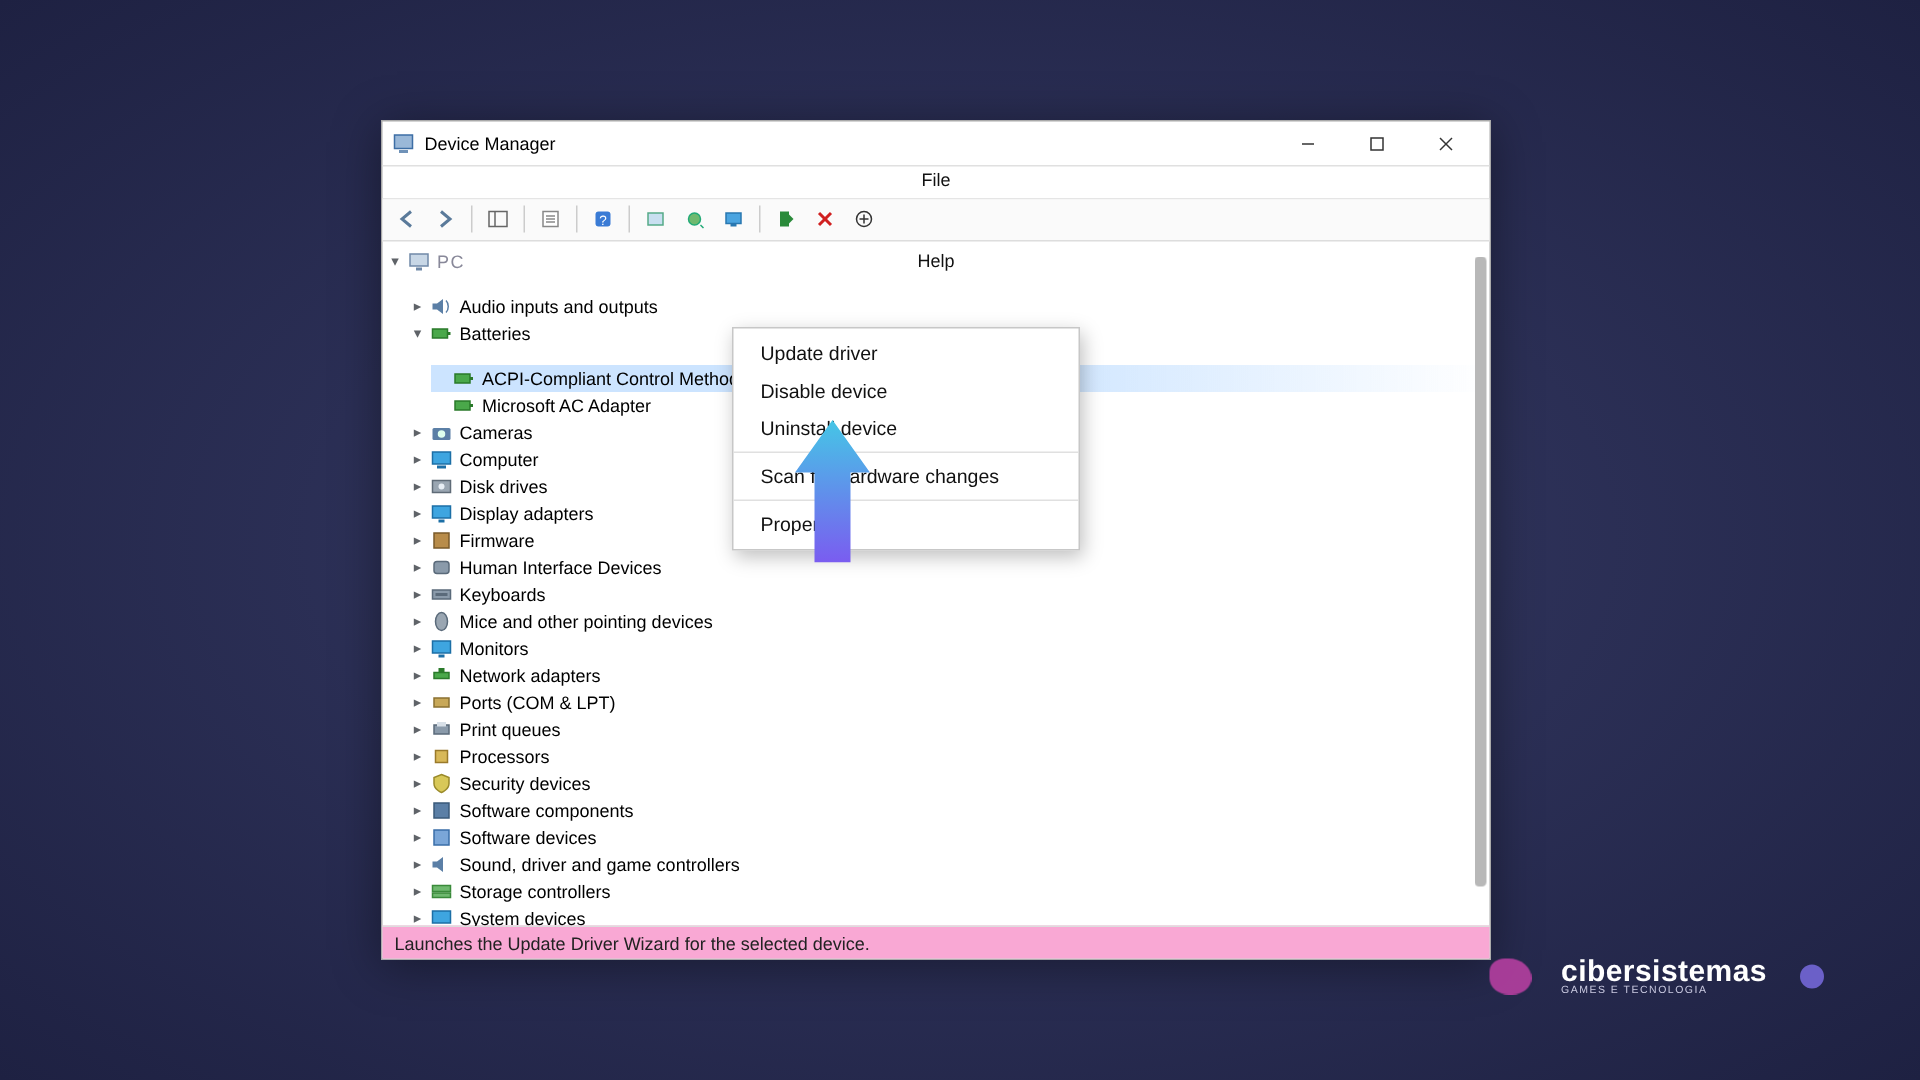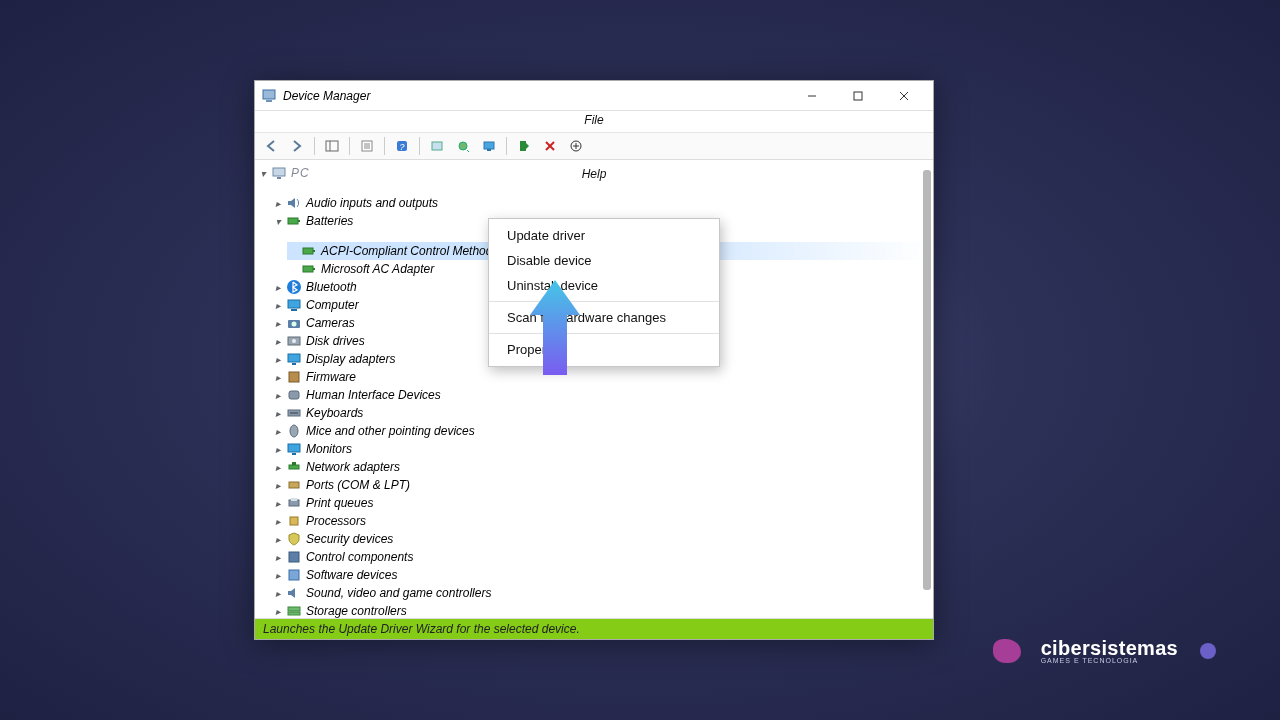--- a/index.html
+++ b/index.html
@@ -7,24 +7,24 @@
       width:1280px; height:720px;
       background: radial-gradient(ellipse at center, #4a4f7a 0%, #2d3158 40%, #1e2142 100%);
       font-family: "Segoe UI", Arial, sans-serif;
       font-size:12px;
       color:#000;
       position:relative;
       overflow:hidden;
     }
     .window {
       position:absolute; left:254px; top:80px;
-      width:680px; height:560px;
+      width:740px; height:560px;
       background:#fff; border:1px solid #aaa;
       box-shadow:0 4px 30px rgba(0,0,0,.4);
-      display:flex; flex-direction:column;font-style:italic;
+      display:flex; flex-direction:column;
     }
     .titlebar {
       height:30px; display:flex; align-items:center; padding:0 6px; border-bottom:1px solid #e0e0e0;
     }
     .titlebar .app-icon { width:16px; height:16px; margin-right:6px; }
     .titlebar .title { font-size:12px; color:#000; flex:0 0 auto; }
     .titlebar .spacer { flex:1 1 auto; }
     .titlebar .win-btn { width:46px; height:30px; display:flex; align-items:center; justify-content:center; color:#333; }
     .menubar { height:22px; display:flex; align-items:center; padding:0 6px; border-bottom:1px solid #e5e5e5; font-size:12px;flex-direction:column; }
     .menubar .menu-item { padding:2px 8px; color:#111; }
@@ -48,21 +48,21 @@
     .children { padding-left:15px;margin-top:12px; }
     .ctx-menu {
       position:absolute; left:488px; top:218px;
       width:232px; background:#fff;
       border:1px solid #c7c7c7;
       box-shadow:2px 4px 12px rgba(0,0,0,.25);
       padding:4px 0; font-size:13px; z-index:10;
     }
     .ctx-item { padding:5px 18px; color:#111; }
     .ctx-sep { height:1px; background:#e0e0e0; margin:3px 0; }
-    .statusbar { height:22px; border-top:1px solid #ddd; display:flex; align-items:center; padding:0 8px; font-size:12px; color:#222; background:#84cc16; }
+    .statusbar { height:22px; border-top:1px solid #ddd; display:flex; align-items:center; padding:0 8px; font-size:12px; color:#222; background:#f9a8d4; }
 
     
     .big-arrow {
       position:absolute; left:530px; top:280px; width:50px; height:95px; z-index:20;
     }
     .big-arrow svg { width:100%; height:100%; }
 
     
     .brand-logo { position:absolute; right:64px; bottom:56px; display:flex; align-items:center; gap:20px; }
     .brand-blob1 { width:28px; height:24px; background:#b53fa0; border-radius:40% 60% 50% 50%; opacity:.9;}
@@ -235,50 +235,40 @@
                     <rect x="12" y="7" width="2" height="2" fill="#2a7a2a"></rect>
                   </svg>
                 </span>
                 <span>Microsoft AC Adapter</span>
               </div>
             </div>
             <div class="row" style="padding-left: 0px;">
               <span class="twisty collapsed"></span>
               <span class="dev-icon">
                 <svg width="16" height="16">
-                  <circle cx="8" cy="8" r="7" fill="#1e7ddb"></circle>
-                  <path d="M7 3l4 3-4 2 4 3-4 2V3" fill="none" stroke="#fff" stroke-width="1.2"></path>
-                </svg>
-              </span>
-              <span>Bluetooth</span>
+                  <rect x="2" y="5" width="12" height="8" rx="1" fill="#5b7fa6"></rect>
+                  <circle cx="8" cy="9" r="2.5" fill="#dfe"></circle>
+                </svg>
+              </span>
+              <span>Cameras</span>
             </div>
             <div class="row" style="padding-left: 0px;">
               <span class="twisty collapsed"></span>
               <span class="dev-icon">
                 <svg width="16" height="16">
                   <rect x="2" y="3" width="12" height="8" fill="#3ea5e0" stroke="#1c6fa6"></rect>
                   <rect x="5" y="12" width="6" height="2" fill="#1c6fa6"></rect>
                 </svg>
               </span>
               <span>Computer</span>
             </div>
             <div class="row" style="padding-left: 0px;">
               <span class="twisty collapsed"></span>
               <span class="dev-icon">
                 <svg width="16" height="16">
-                  <rect x="2" y="5" width="12" height="8" rx="1" fill="#5b7fa6"></rect>
-                  <circle cx="8" cy="9" r="2.5" fill="#dfe"></circle>
-                </svg>
-              </span>
-              <span>Cameras</span>
-            </div>
-            <div class="row" style="padding-left: 0px;">
-              <span class="twisty collapsed"></span>
-              <span class="dev-icon">
-                <svg width="16" height="16">
                   <rect x="2" y="4" width="12" height="8" fill="#9aa6b2" stroke="#5f6b77"></rect>
                   <circle cx="8" cy="8" r="2" fill="#e8eef5"></circle>
                 </svg>
               </span>
               <span>Disk drives</span>
             </div>
             <div class="row" style="padding-left: 0px;">
               <span class="twisty collapsed"></span>
               <span class="dev-icon">
                 <svg width="16" height="16">
@@ -382,39 +372,39 @@
               </span>
               <span>Security devices</span>
             </div>
             <div class="row" style="padding-left: 0px;">
               <span class="twisty collapsed"></span>
               <span class="dev-icon">
                 <svg width="16" height="16">
                   <rect x="3" y="3" width="10" height="10" fill="#5b7fa6" stroke="#3a5a7a"></rect>
                 </svg>
               </span>
-              <span>Control components</span>
+              <span>Software components</span>
             </div>
             <div class="row" style="padding-left: 0px;">
               <span class="twisty collapsed"></span>
               <span class="dev-icon">
                 <svg width="16" height="16">
                   <rect x="3" y="3" width="10" height="10" fill="#7aa6d8" stroke="#3a6ea8"></rect>
                 </svg>
               </span>
               <span>Software devices</span>
             </div>
             <div class="row" style="padding-left: 0px;">
               <span class="twisty collapsed"></span>
               <span class="dev-icon">
                 <svg width="16" height="16">
                   <path d="M2 6h3l4-3v10l-4-3H2z" fill="#5b7fa6"></path>
                 </svg>
               </span>
-              <span>Sound, video and game controllers</span>
+              <span>Sound, driver and game controllers</span>
             </div>
             <div class="row" style="padding-left: 0px;">
               <span class="twisty collapsed"></span>
               <span class="dev-icon">
                 <svg width="16" height="16">
                   <rect x="2" y="4" width="12" height="4" fill="#6fb96f" stroke="#3a8a3a"></rect>
                   <rect x="2" y="9" width="12" height="3" fill="#6fb96f" stroke="#3a8a3a"></rect>
                 </svg>
               </span>
               <span>Storage controllers</span>

